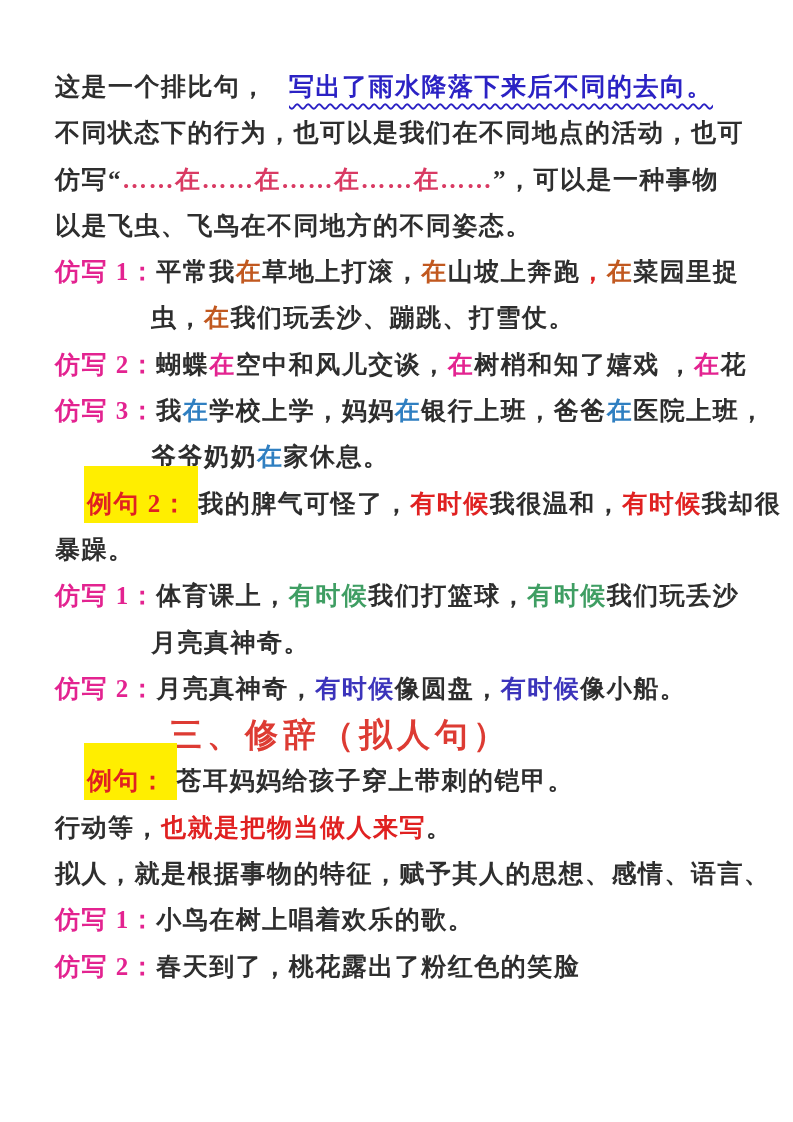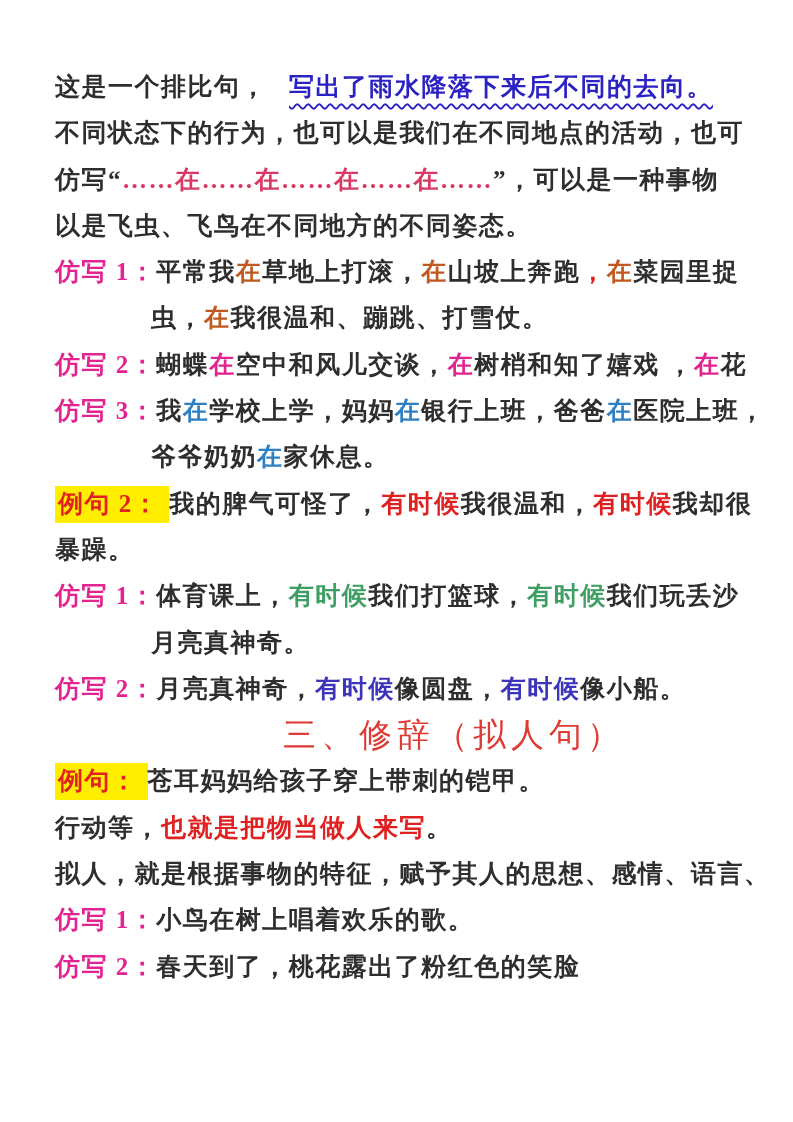--- a/index.html
+++ b/index.html
@@ -20,23 +20,23 @@
     margin: 0;
     font-size: 25px;
     line-height: 46.3px;
     font-weight: 600;
     letter-spacing: 1.5px;
     color: var(--c-black);
     white-space: nowrap;
   }
   p.line-cont  { padding-left: 96px; }
   p.line-title {
-    text-align: right;
+    text-align: center;
     font-size: 33px;
-    font-weight: 400;
+    font-weight: 700;
     letter-spacing: 5px;
     color: var(--c-titlered);
   }
   .seg-black    { color: var(--c-black); }
   .seg-blue     {
     color: var(--c-blue);
     text-decoration: underline;
     text-decoration-style: wavy;
     text-decoration-thickness: 1.5px;
     text-underline-offset: 8px;
@@ -44,34 +44,35 @@
   .seg-crimson  { color: var(--c-crimson); }
   .seg-magenta  { color: var(--c-magenta); }
   .seg-orange   { color: var(--c-orange); }
   .seg-red      { color: var(--c-red); }
   .seg-steel    { color: var(--c-steel); }
   .seg-green    { color: var(--c-green); }
   .seg-indigo   { color: var(--c-indigo); }
   .seg-redhl    {
     color: var(--c-red);
     background: var(--c-highlight);
-    padding: 4px 10px 6px 3px;
+    padding: 24px 10px 6px 3px;
+    margin-left: 29px;
   }
   .seg-gap      { margin-left: 22px; }
 </style>
 </head>
 <body>
 
 <div id="doc">
     <p class="line"><span class="seg-black">这是一个排比句，</span><span class="seg-blue seg-gap">写出了雨水降落下来后不同的去向。</span></p>
     <p class="line"><span class="seg-black">不同状态下的行为，也可以是我们在不同地点的活动，也可</span></p>
     <p class="line"><span class="seg-black">仿写“</span><span class="seg-crimson">……在……在……在……在……</span><span class="seg-black">”，可以是一种事物</span></p>
     <p class="line"><span class="seg-black">以是飞虫、飞鸟在不同地方的不同姿态。</span></p>
     <p class="line"><span class="seg-magenta">仿写 1：</span><span class="seg-black">平常我</span><span class="seg-orange">在</span><span class="seg-black">草地上打滚，</span><span class="seg-orange">在</span><span class="seg-black">山坡上奔跑</span><span class="seg-red">，</span><span class="seg-orange">在</span><span class="seg-black">菜园里捉</span></p>
-    <p class="line line-cont"><span class="seg-black">虫，</span><span class="seg-orange">在</span><span class="seg-black">我很温和、蹦跳、打雪仗。</span></p>
+    <p class="line line-cont"><span class="seg-black">虫，</span><span class="seg-orange">在</span><span class="seg-black">我们玩丢沙、蹦跳、打雪仗。</span></p>
     <p class="line"><span class="seg-magenta">仿写 2：</span><span class="seg-black">蝴蝶</span><span class="seg-magenta">在</span><span class="seg-black">空中和风儿交谈，</span><span class="seg-magenta">在</span><span class="seg-black">树梢和知了嬉戏 ，</span><span class="seg-magenta">在</span><span class="seg-black">花</span></p>
     <p class="line"><span class="seg-magenta">仿写 3：</span><span class="seg-black">我</span><span class="seg-steel">在</span><span class="seg-black">学校上学，妈妈</span><span class="seg-steel">在</span><span class="seg-black">银行上班，爸爸</span><span class="seg-steel">在</span><span class="seg-black">医院上班，</span></p>
     <p class="line line-cont"><span class="seg-black">爷爷奶奶</span><span class="seg-steel">在</span><span class="seg-black">家休息。</span></p>
     <p class="line"><span class="seg-redhl">例句 2：</span><span class="seg-black">我的脾气可怪了，</span><span class="seg-red">有时候</span><span class="seg-black">我很温和，</span><span class="seg-red">有时候</span><span class="seg-black">我却很</span></p>
     <p class="line"><span class="seg-black">暴躁。</span></p>
     <p class="line"><span class="seg-magenta">仿写 1：</span><span class="seg-black">体育课上，</span><span class="seg-green">有时候</span><span class="seg-black">我们打篮球，</span><span class="seg-green">有时候</span><span class="seg-black">我们玩丢沙</span></p>
     <p class="line line-cont"><span class="seg-black">月亮真神奇。</span></p>
     <p class="line"><span class="seg-magenta">仿写 2：</span><span class="seg-black">月亮真神奇，</span><span class="seg-indigo">有时候</span><span class="seg-black">像圆盘，</span><span class="seg-indigo">有时候</span><span class="seg-black">像小船。</span></p>
     <p class="line line-title"><span class="">三、修辞（拟人句）</span></p>
     <p class="line"><span class="seg-redhl">例句：</span><span class="seg-black">苍耳妈妈给孩子穿上带刺的铠甲。</span></p>

